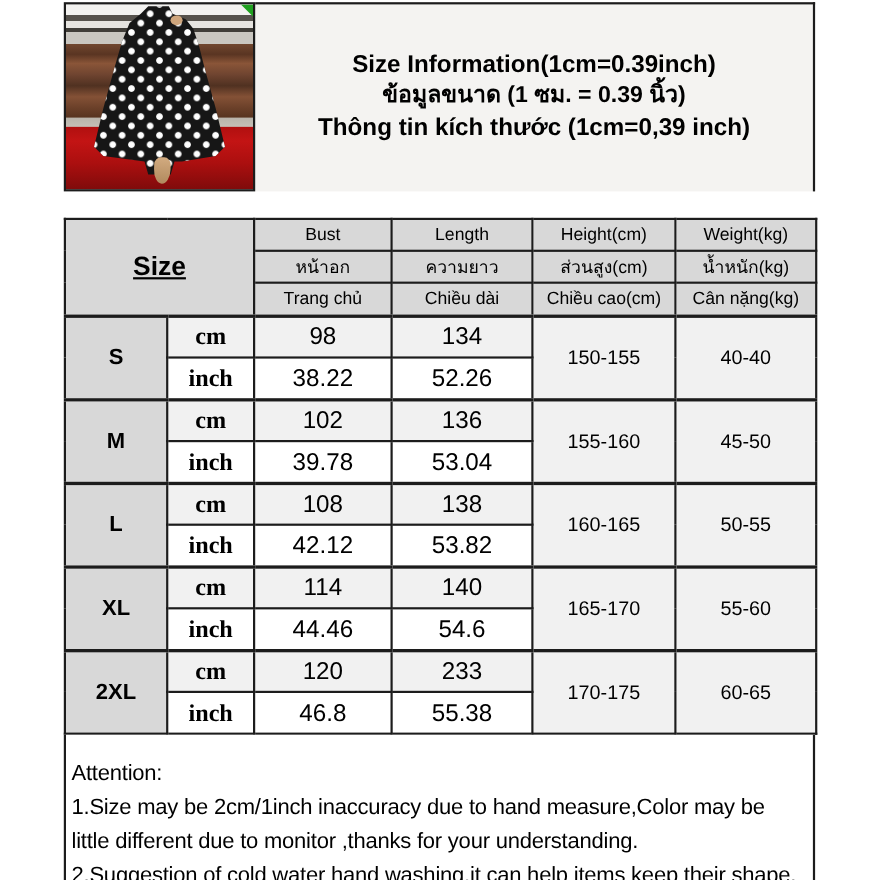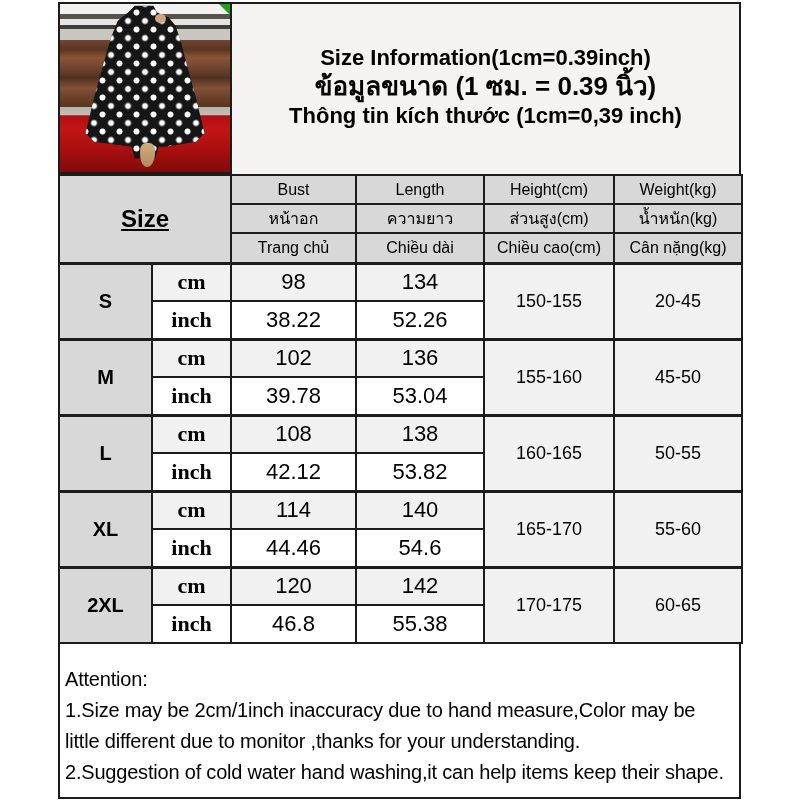--- a/index.html
+++ b/index.html
@@ -5,21 +5,21 @@
   html,body{margin:0;padding:0;}
   body{
     width:800px;height:800px;background:#ffffff;
     font-family:"Liberation Sans",sans-serif;color:#000;
     -webkit-font-smoothing:antialiased;
   }
   .canvas{position:relative;width:800px;height:800px;overflow:hidden;}
   .content{position:absolute;left:58px;top:2px;width:683px;}
 
   
-  .top-section{display:flex;width:683px;height:172px;border-radius:18px;}
+  .top-section{display:flex;width:683px;height:196px;border-radius:18px;}
   .photo{
     position:relative;flex:none;box-sizing:border-box;
     width:174px;height:172px;border:2px solid var(--border,#1c1c1c);
     overflow:hidden;
     background:linear-gradient(180deg,
       #f3f2f0 0%,#f3f2f0 6%,
       #56524c 6%,#56524c 9%,
       #e6e4e0 9%,#e6e4e0 12.5%,
       #403d38 12.5%,#403d38 15%,
       #c9c6c0 15%,#c9c6c0 21.5%,
@@ -57,21 +57,21 @@
   }
   .title-box{
     flex:1;box-sizing:border-box;height:172px;
     border-top:2px solid var(--border,#1c1c1c);
     border-right:2px solid var(--border,#1c1c1c);
     background:var(--title-bg,#f4f3f1);
     display:flex;flex-direction:column;justify-content:center;align-items:center;
     text-align:center;padding-bottom:6px;
   }
   .title-line{font-weight:bold;font-size:22px;line-height:29px;white-space:nowrap;}
-  .title-line.th{font-size:26px;text-align:right;}
+  .title-line.th{font-size:21px;text-align:right;}
 
   
   table.size-table{
     width:683px;border-collapse:collapse;table-layout:fixed;
     border:2px solid var(--border,#1c1c1c);
   }
   table.size-table td{
     border:2px solid var(--border,#1c1c1c);
     text-align:center;vertical-align:middle;padding:0;overflow:hidden;
   }
@@ -147,21 +147,21 @@
           <td class="hdr vi">Chiều cao(cm)</td>
           <td class="hdr vi">Cân nặng(kg)</td>
         </tr>
 
         <tr class="drow group-start cm-row">
           <td class="size-lbl" rowspan="2">S</td>
           <td class="unit">cm</td>
           <td class="val">98</td>
           <td class="val">134</td>
           <td class="range" rowspan="2">150-155</td>
-          <td class="range" rowspan="2">20-45</td>
+          <td class="range" rowspan="2">40-40</td>
         </tr>
         <tr class="drow inch-row">
           <td class="unit">inch</td>
           <td class="val">38.22</td>
           <td class="val">52.26</td>
         </tr>
 
         <tr class="drow group-start cm-row">
           <td class="size-lbl" rowspan="2">M</td>
           <td class="unit">cm</td>
@@ -201,21 +201,21 @@
         <tr class="drow inch-row">
           <td class="unit">inch</td>
           <td class="val">44.46</td>
           <td class="val">54.6</td>
         </tr>
 
         <tr class="drow group-start cm-row">
           <td class="size-lbl" rowspan="2">2XL</td>
           <td class="unit">cm</td>
           <td class="val">120</td>
-          <td class="val">142</td>
+          <td class="val">233</td>
           <td class="range" rowspan="2">170-175</td>
           <td class="range" rowspan="2">60-65</td>
         </tr>
         <tr class="drow inch-row">
           <td class="unit">inch</td>
           <td class="val">46.8</td>
           <td class="val">55.38</td>
         </tr>
       </tbody>
     </table>

